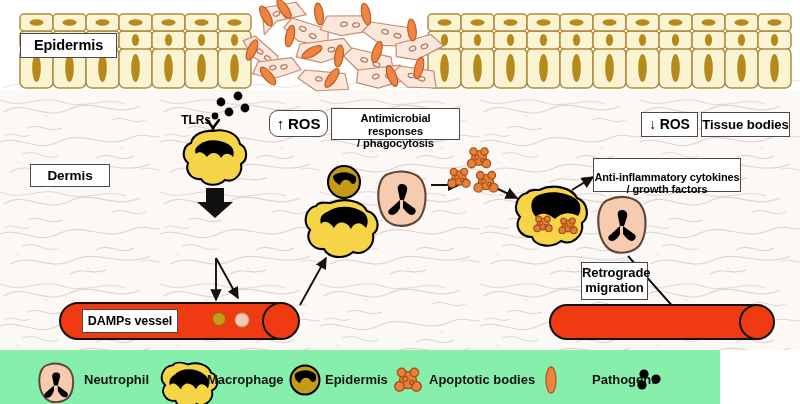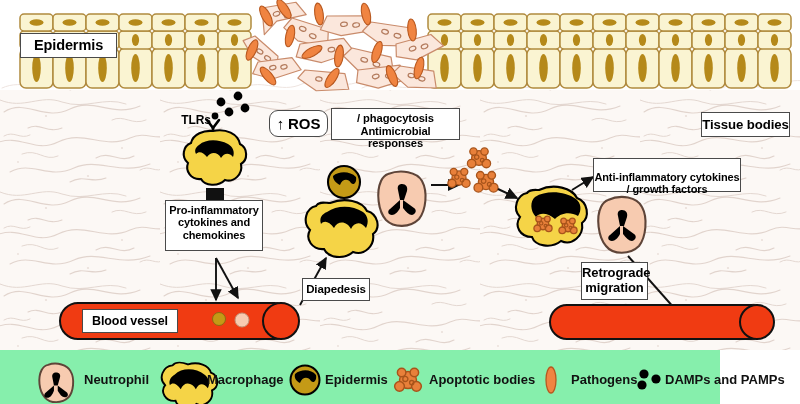--- a/index.html
+++ b/index.html
@@ -520,53 +520,48 @@
     <g transform="translate(648,380)" fill="#000">
       <circle cx="-4" cy="-6" r="4.6"></circle>
       <circle cx="8" cy="-1" r="4.6"></circle>
       <circle cx="-6" cy="5" r="4.6"></circle>
     </g>
   </g>
 </svg>
 
 <div class="lbl" style="left:20px;top:33px;width:97px;height:25px;font-size:14.5px;line-height:23px;">Epidermis</div>
 
+<div class="lbl" style="left:30px;top:164px;width:80px;height:23px;font-size:13.5px;line-height:21px;">Dermis</div>
 
 <div class="lbl nobox" style="left:180px;top:112px;width:32px;height:16px;font-size:12px;line-height:16px;">TLRs</div>
 
 <div class="lbl" style="left:269px;top:110px;width:59px;height:27px;font-size:15px;line-height:25px;border-radius:9px;">↑ ROS</div>
 
 <div class="lbl" style="left:331px;top:108px;width:129px;height:32px;font-size:11.2px;padding-top:3px;">
+  <div>Antimicrobial responses</div>
   <div>/ phagocytosis</div>
-  <div>Antimicrobial responses</div>
 </div>
 
+<div class="lbl" style="left:641px;top:112px;width:57px;height:25px;font-size:14px;line-height:23px;">↓ ROS</div>
 
 <div class="lbl" style="left:701px;top:112px;width:89px;height:25px;font-size:13.2px;line-height:23px;">Tissue bodies</div>
 
-<div class="lbl" style="left:165px;top:200px;width:98px;height:51px;font-size:11px;padding-top:3px;">
-  <div>Pro-inflammatory</div>
-  <div>cytokines and</div>
-  <div>chemokines</div>
-</div>
 
 <div class="lbl" style="left:593px;top:158px;width:148px;height:34px;font-size:11px;padding-top:12px;">
   <div>Anti-inflammatory cytokines</div>
   <div>/ growth factors</div>
 </div>
 
-<div class="lbl" style="left:302px;top:278px;width:68px;height:23px;font-size:11.5px;line-height:21px;">Diapedesis</div>
 
 <div class="lbl" style="left:581px;top:262px;width:67px;height:38px;font-size:13px;padding-top:3px;">
   <div>Retrograde</div>
   <div>migration</div>
 </div>
 
-<div class="lbl" style="left:82px;top:309px;width:96px;height:24px;font-size:12.5px;line-height:22px;">Blood vessel</div>
+<div class="lbl" style="left:82px;top:309px;width:96px;height:24px;font-size:12.5px;line-height:22px;">DAMPs vessel</div>
 
 <div class="legtxt" style="left:84px;top:372px;font-size:13px;">Neutrophil</div>
 <div class="legtxt" style="left:207px;top:372px;font-size:13px;">Macrophage</div>
 <div class="legtxt" style="left:325px;top:372px;font-size:13px;">Epidermis</div>
 <div class="legtxt" style="left:429px;top:372px;font-size:13px;">Apoptotic bodies</div>
-<div class="legtxt" style="left:551px;top:372px;font-size:13px;padding-left:20px;">Pathogens</div>
-<div class="legtxt" style="left:665px;top:372px;font-size:13px;">DAMPs and PAMPs</div>
+<div class="legtxt" style="left:572px;top:372px;font-size:13px;padding-left:20px;">Pathogens</div>
 
 </div>
 
 </body></html>

